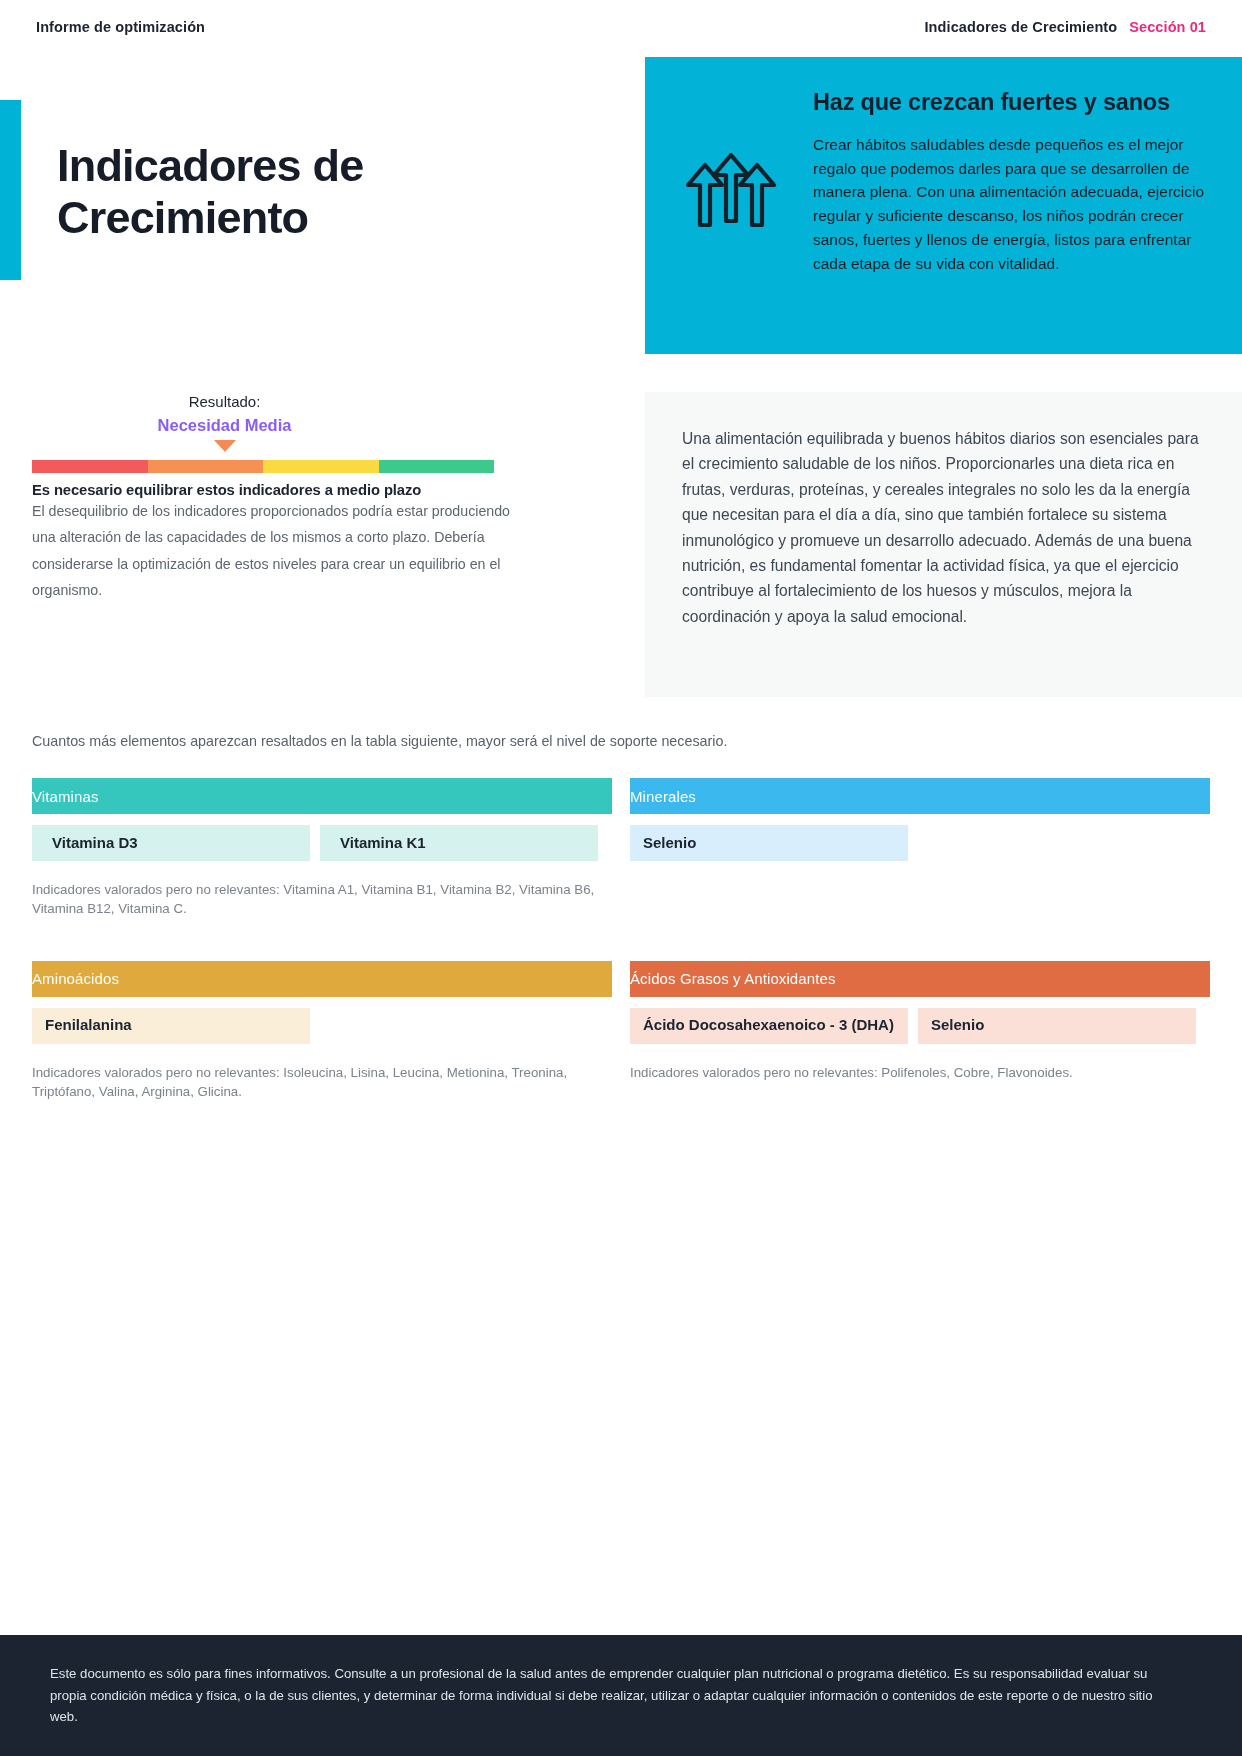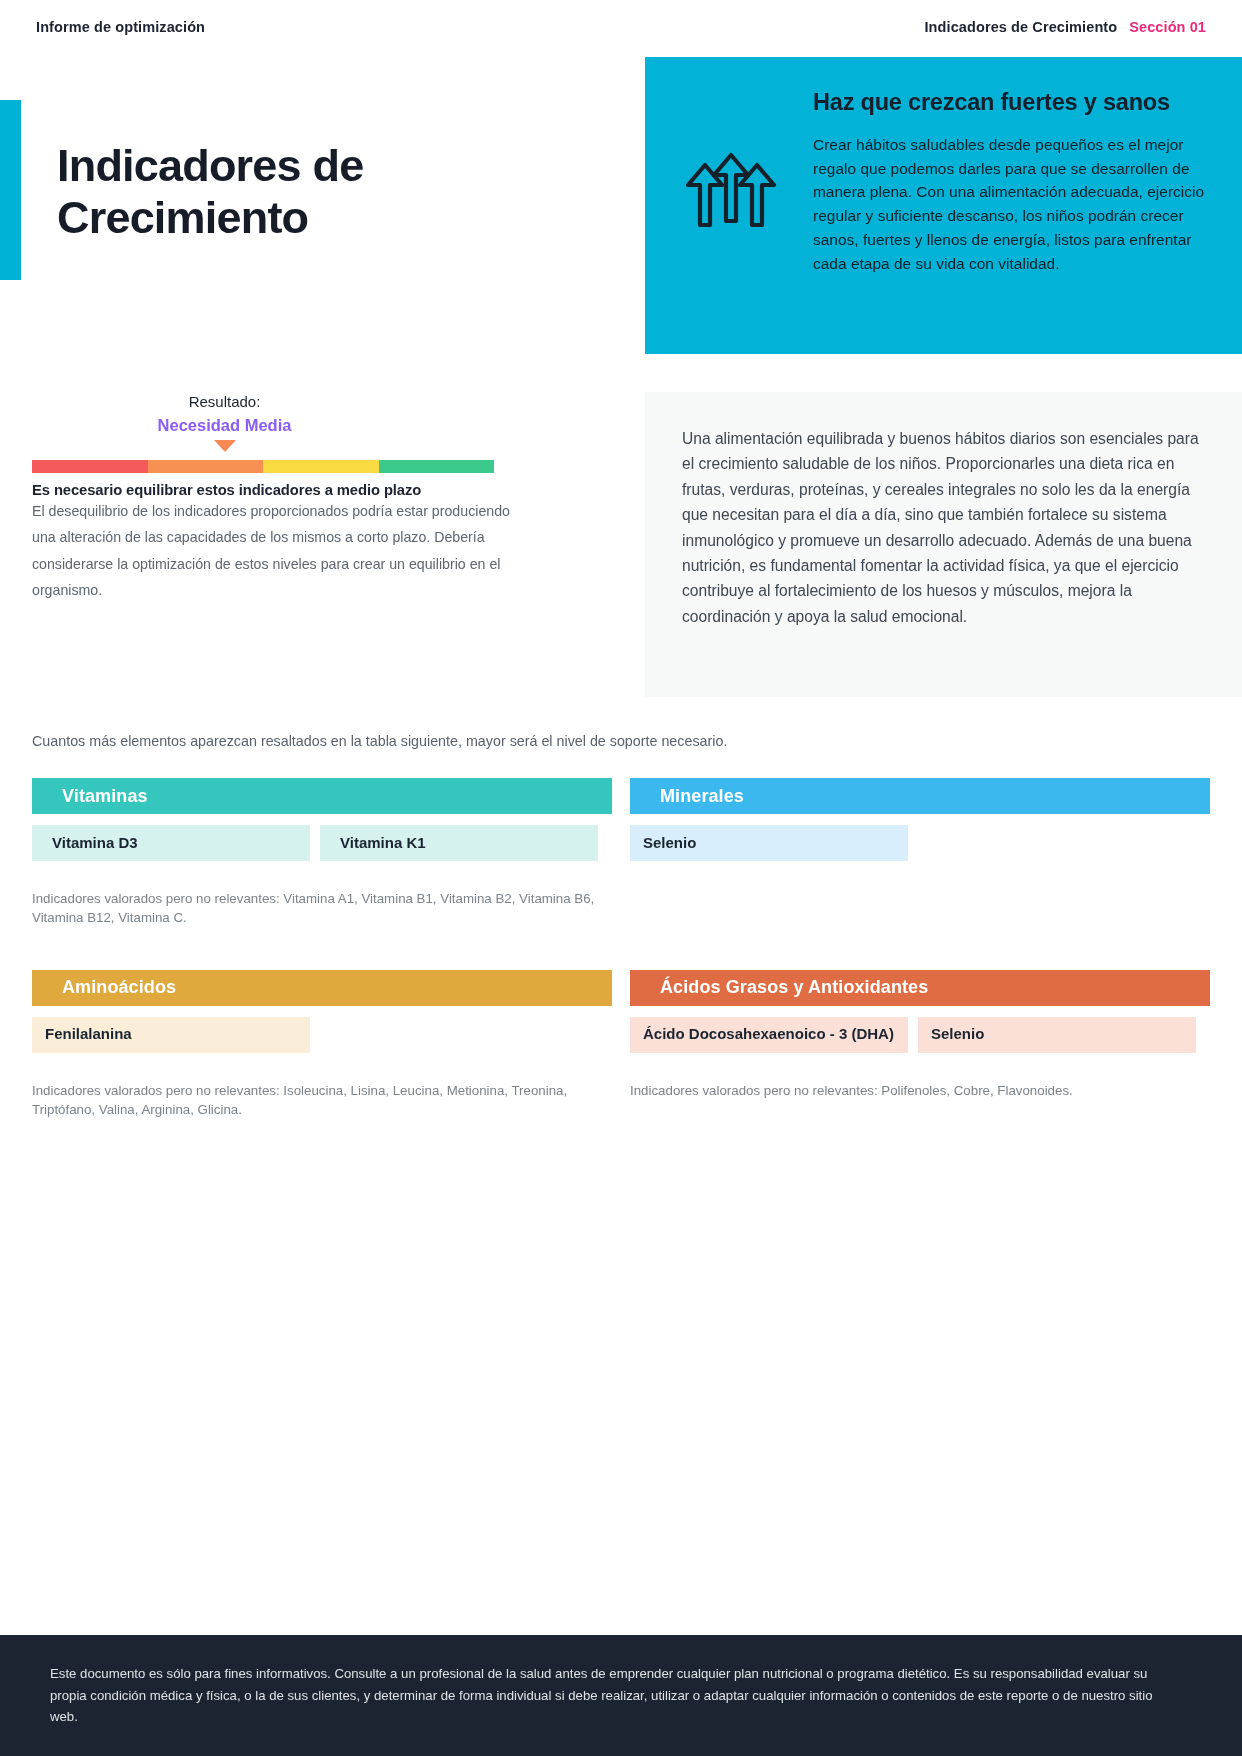--- a/index.html
+++ b/index.html
@@ -203,45 +203,45 @@
     display: grid;
     grid-template-columns: 580px 580px;
     column-gap: 18px;
     row-gap: 42px;
   }
   .tcard { width: 100%; }
   .tcard-head {
     height: 36px;
     display: flex;
     align-items: center;
-    padding: 0 30px;
+    padding: 0 0;
     color: #ffffff;
-    font-size: 18px;
-    font-weight: 700;
+    font-size: 15px;
+    font-weight: 400;
     letter-spacing: 0.1px;
   }
   .tcard-items {
     display: flex;
     flex-wrap: wrap;
     gap: 10px;
     margin-top: 11px;
   }
   .tchip {
     min-height: 36px;
     width: 278px;
     display: flex;
     align-items: center;
     padding: 7px 13px;
     font-size: 15px;
     font-weight: 700;
     color: #1b2430;
     line-height: 1.25;
   }
   .tcard-note {
-    margin-top: 28px;
+    margin-top: 19px;
     font-size: 13.3px;
     line-height: 1.45;
     color: #7b838c;
   }
 
   
   .p-teal   .tcard-head { background: #35c6bd; }
   .p-teal   .tchip      { background: #d6f2ef; padding-left: 20px; }
   .p-blue   .tcard-head { background: #3bb9ef; }
   .p-blue   .tchip      { background: #d9eefc; }

